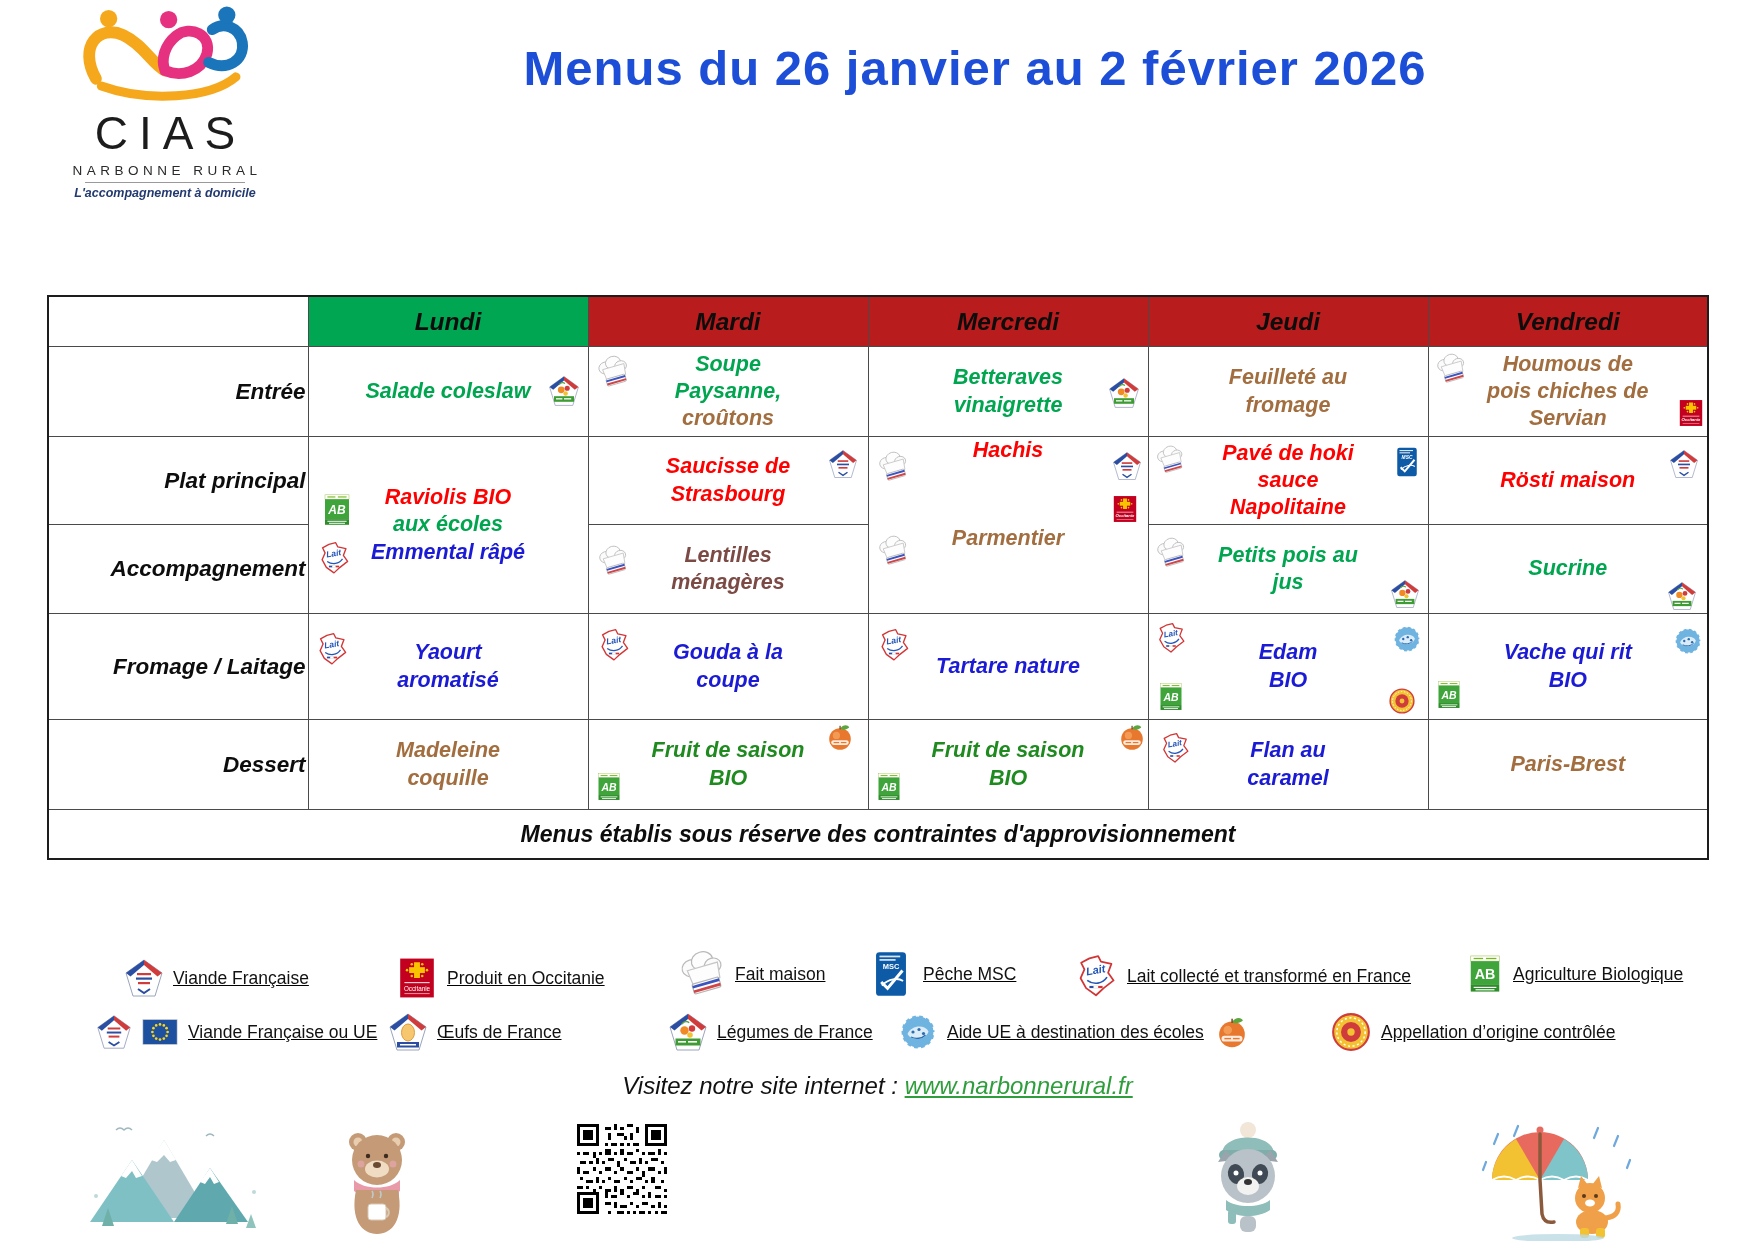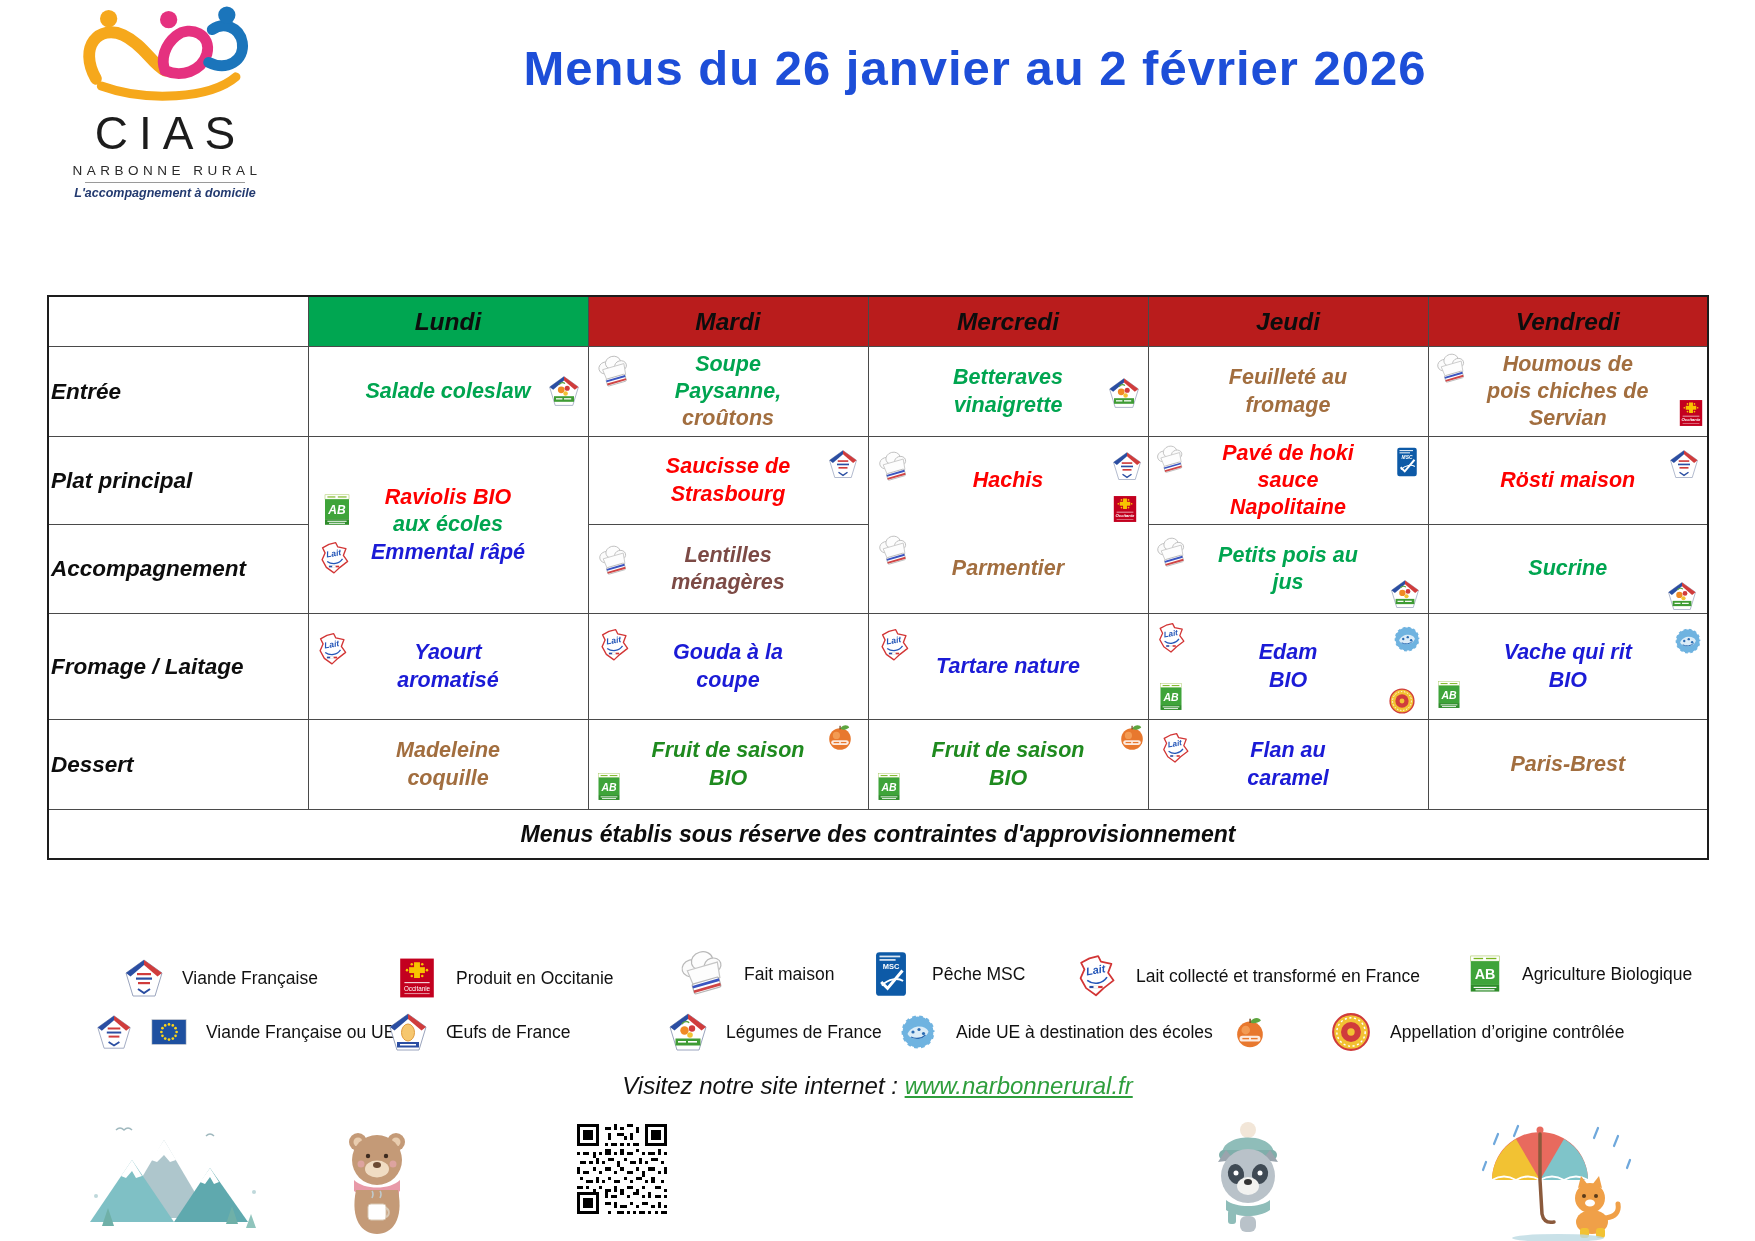--- a/index.html
+++ b/index.html
@@ -24,33 +24,33 @@
   .r-head th,.r-head td{height:49px;}
   .r-entree td{height:89px;}
   .r-plat td{height:87px;}
   .r-accomp td{height:88px;}
   .r-fromage td{height:105px;}
   .r-dessert td{height:89px;}
   .r-note td{height:48px;}
   th.day{font-style:italic;font-weight:bold;font-size:24.5px;color:#0d0d0d;text-align:center;}
   .day-lundi{background:#00A651;}
   .day-yellow{background:#b91c1c;}
-  td.rowlabel{font-style:italic;font-weight:bold;font-size:22.5px;color:#0d0d0d;text-align:left;background:#fff;}
+  td.rowlabel{font-style:italic;font-weight:bold;font-size:22.5px;color:#0d0d0d;text-align:right;background:#fff;}
   td.cell{position:relative;text-align:center;vertical-align:middle;
           font-style:italic;font-weight:bold;font-size:21.5px;line-height:1.26;background:#fff;}
   td.note{font-style:italic;font-weight:bold;font-size:23px;color:#0d0d0d;text-align:center;}
   .line{display:block;}
   .t-green{color:#00A550;} .t-darkgreen{color:#1F8A1F;} .t-red{color:#FE0000;}
   .t-blue{color:#1B1BD6;} .t-brown{color:#A26E3F;} .t-maroon{color:#7C4A45;}
   .ic{position:absolute;}
   .split{position:absolute;inset:0;display:flex;flex-direction:column;}
-  .split>div{flex:1;display:flex;align-items:center;justify-content:center;}
+  .split>div{flex:1;display:flex;justify-content:center;}
 
   
-  .lg{position:absolute;height:48px;display:flex;align-items:center;gap:18px;}
+  .lg{position:absolute;height:48px;display:flex;align-items:center;gap:9px;text-decoration:underline;}
   .lg span{font-size:17.5px;color:#111;white-space:nowrap;}
 
   
   .site{position:absolute;left:0;top:1072px;width:1755px;text-align:center;
         font-style:italic;font-weight:normal;font-size:24px;color:#111;}
   .site a{color:#2E9E3C;text-decoration:underline;cursor:pointer;}
   .qr{position:absolute;left:577px;top:1124px;}
   .allerg{position:absolute;left:650px;top:1140px;width:520px;text-align:center;
           font-style:italic;font-weight:bold;font-size:23.5px;color:#0d0d0d;line-height:1.6;}
   .decor{position:absolute;}

